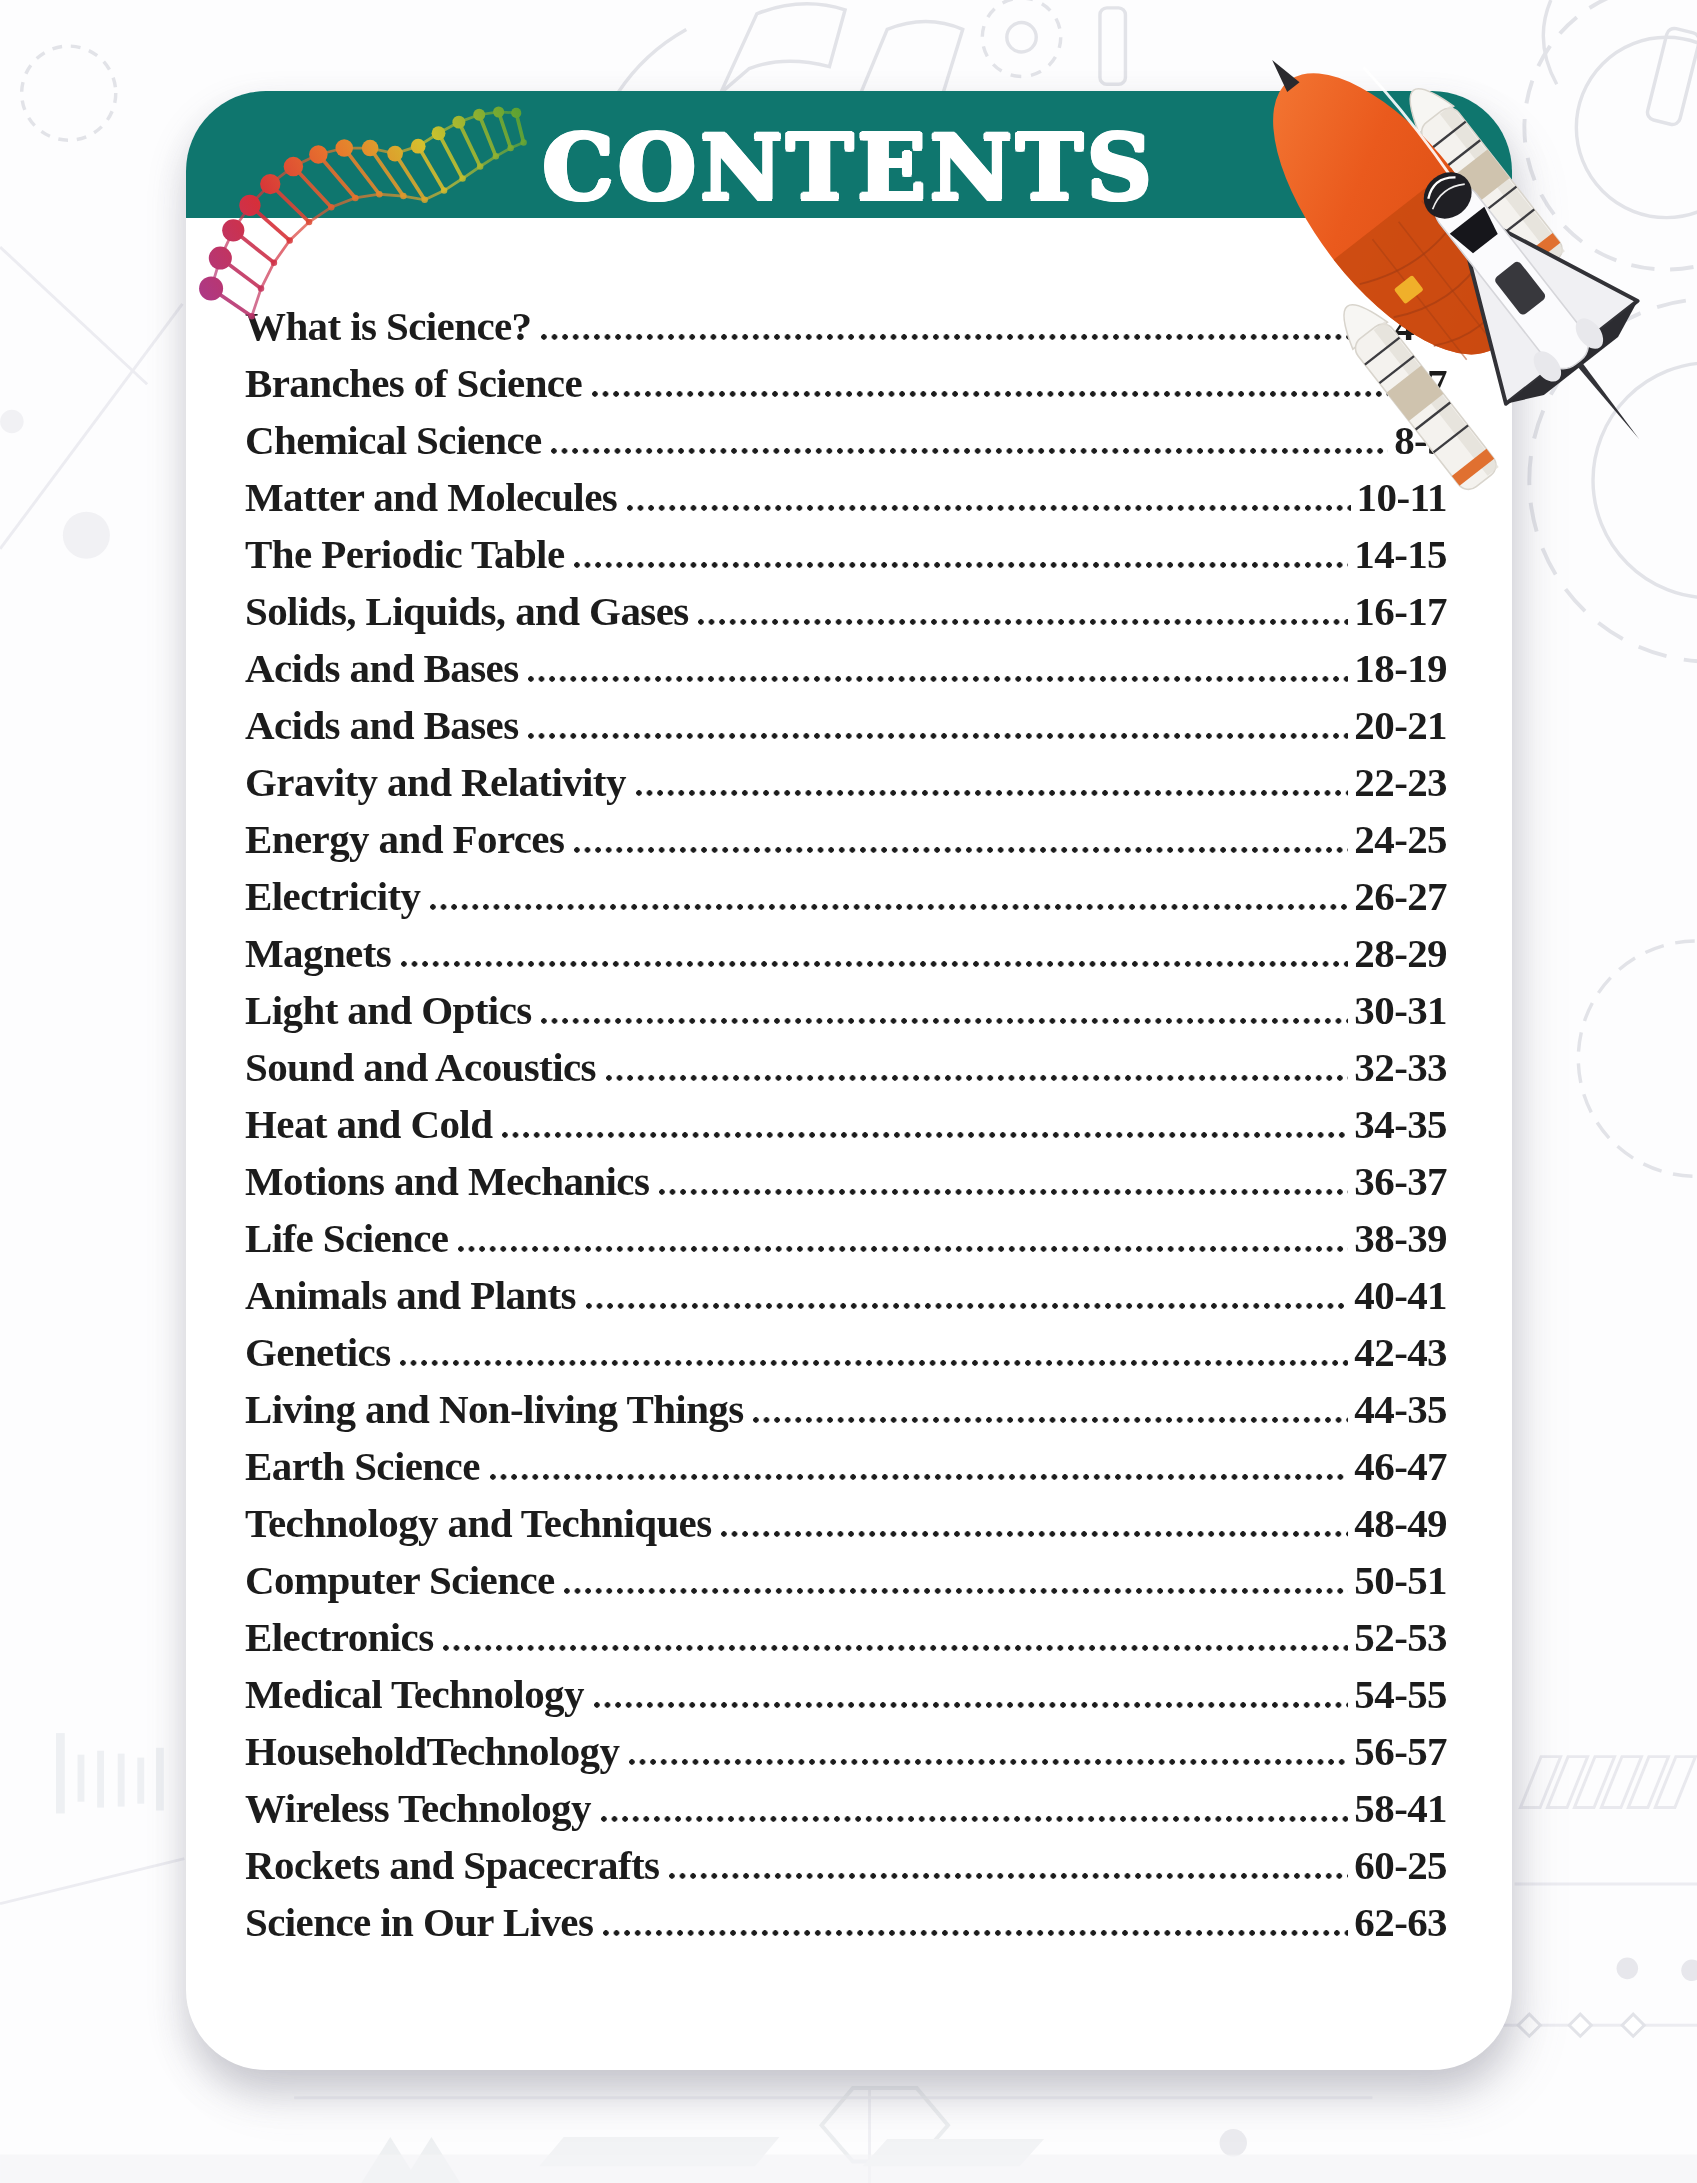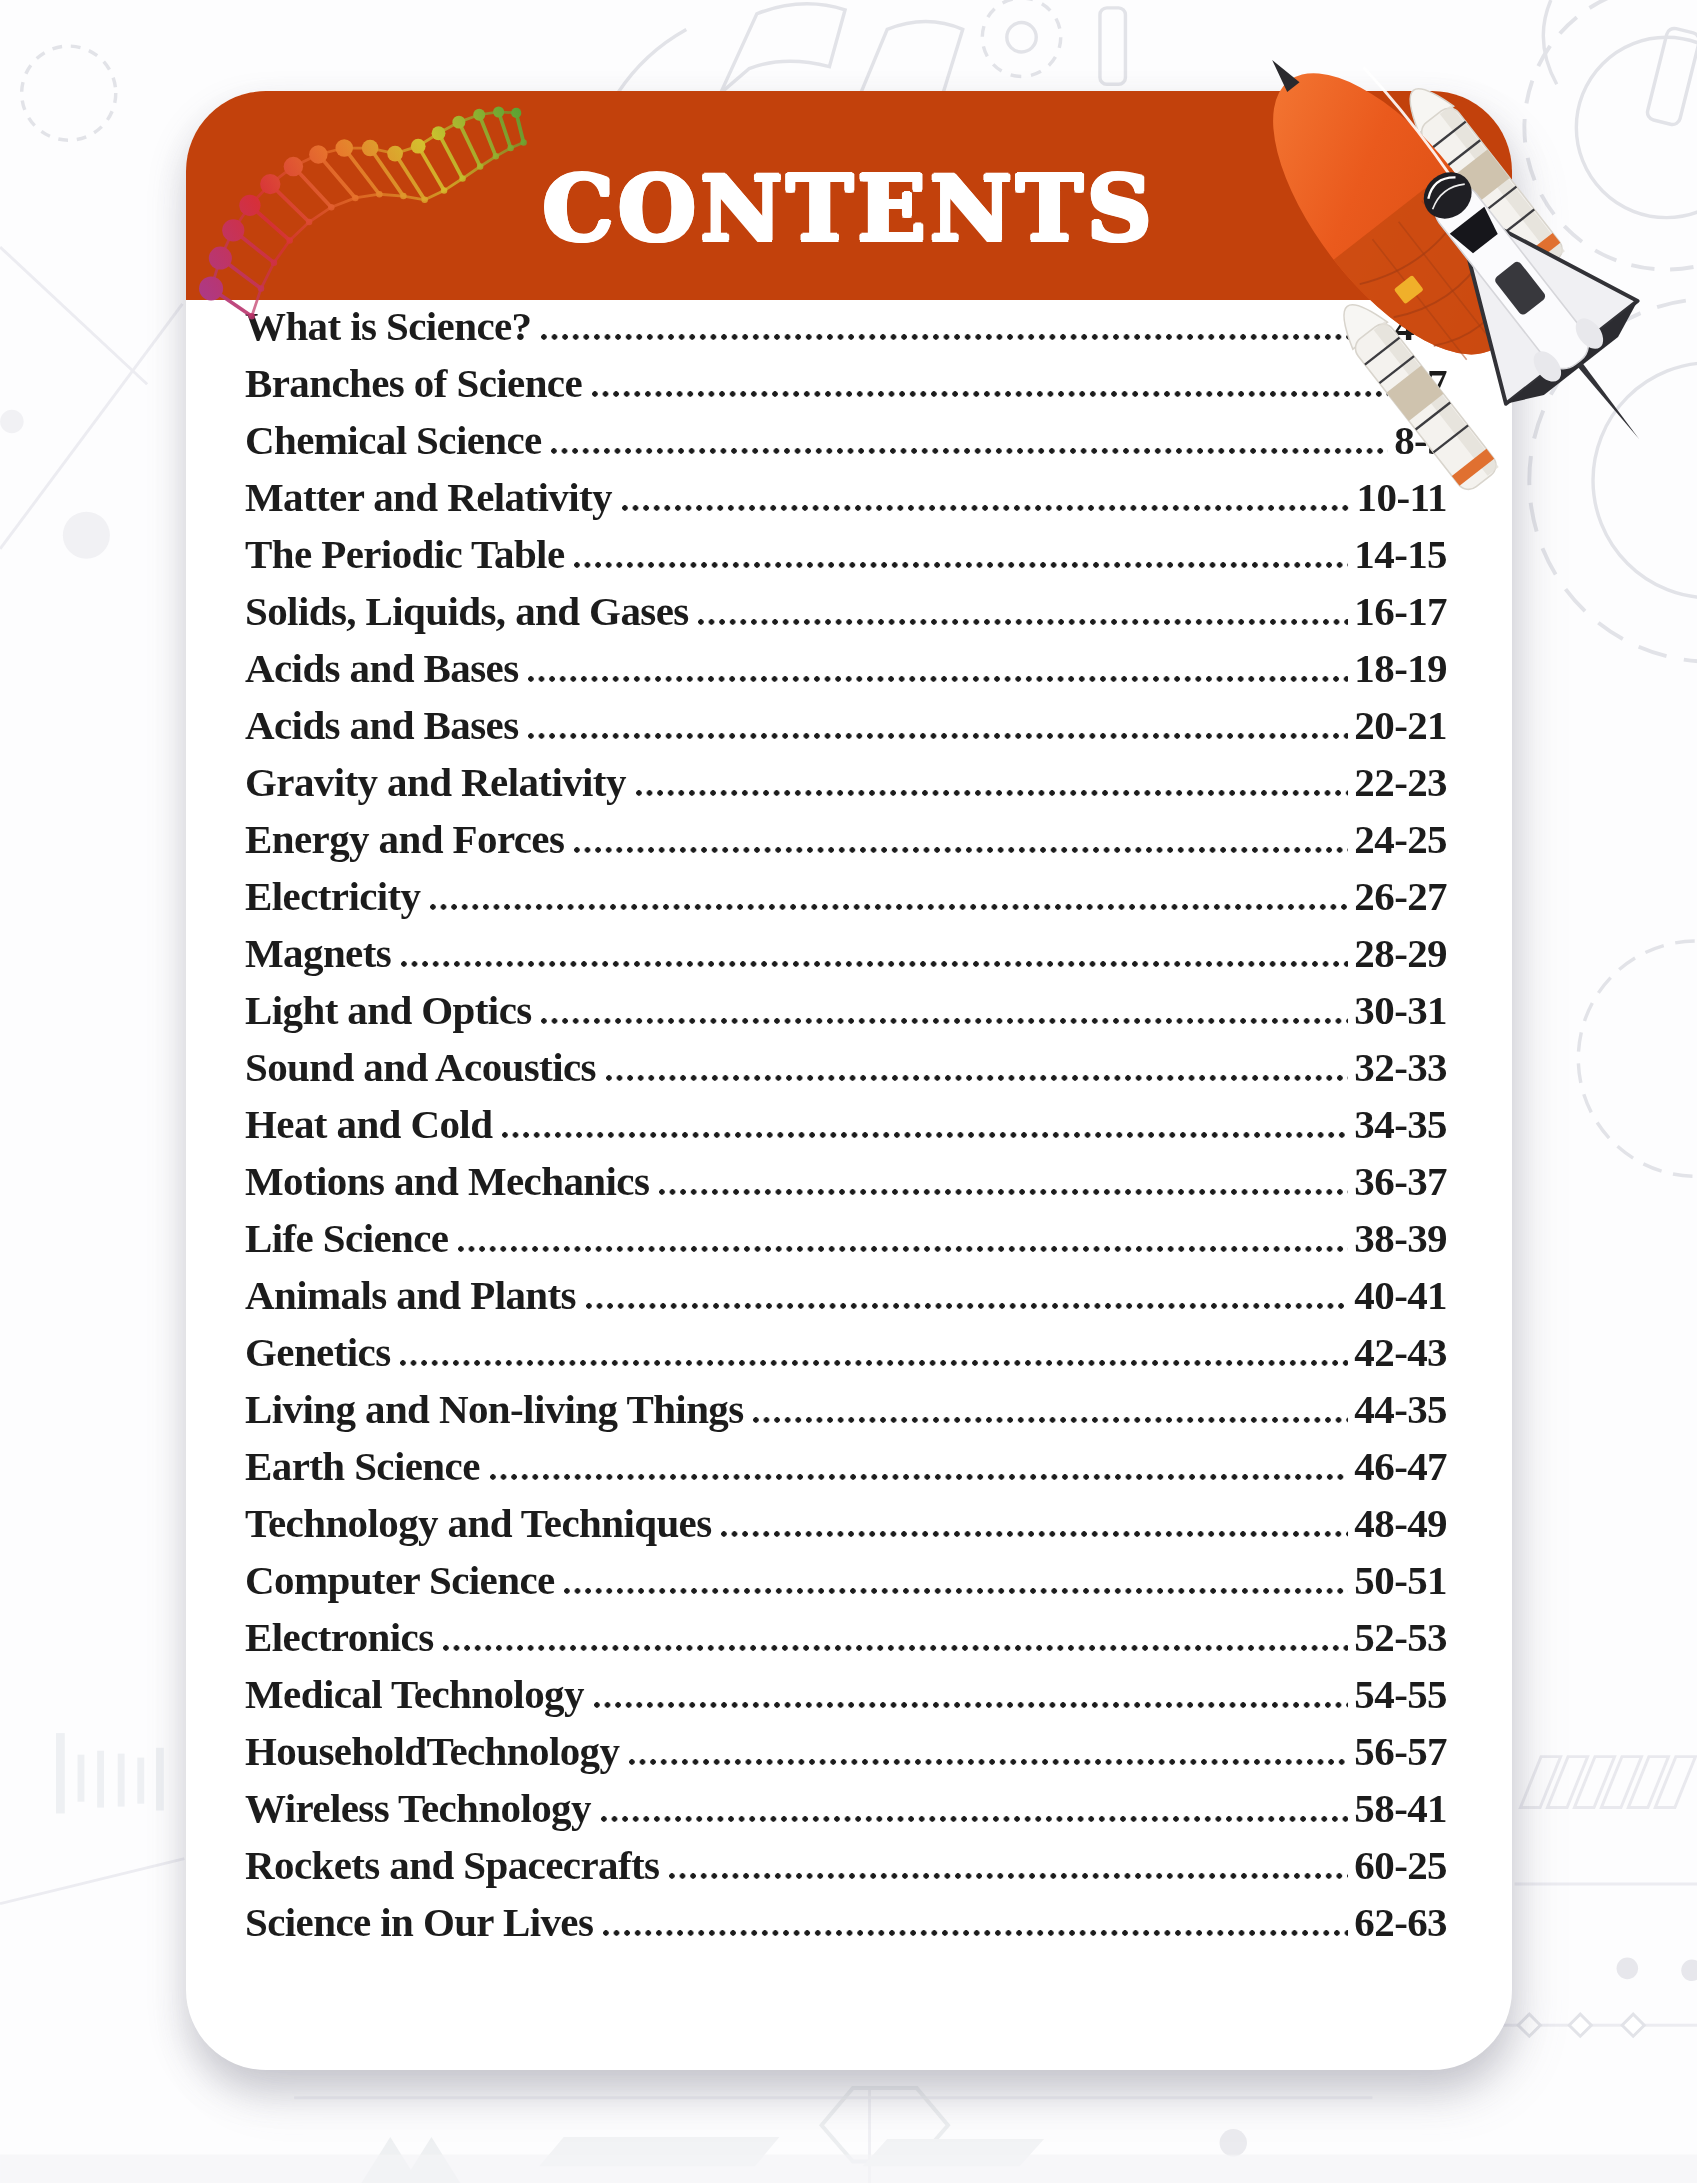--- a/index.html
+++ b/index.html
@@ -1,21 +1,21 @@
 <!DOCTYPE html>
 <html><head>
 <meta charset="utf-8">
 <style>
   html,body{margin:0;padding:0;width:1698px;height:2184px;background:#fdfdfe;
     font-family:"Liberation Serif", serif;overflow:hidden;position:relative;}
   .decor{position:absolute;left:0;top:0;z-index:0;}
   .card{position:absolute;left:186px;top:91px;width:1326px;height:1979px;background:#ffffff;
     border-radius:80px;z-index:1;
     box-shadow:0 19.6px 37px rgba(95,95,110,.28), 13.7px 29px 49px rgba(120,120,140,.12);}
-  .banner{position:absolute;left:0;top:0;right:0;height:209px;background:#c2410c;
+  .banner{position:absolute;left:0;top:0;right:0;height:127px;background:#0f766e;
     border-radius:80px 80px 0 0;display:flex;align-items:center;justify-content:center;}
   .banner-title{font-family:"DejaVu Serif", serif;font-weight:bold;font-size:90px;
     letter-spacing:3.9px;color:#ffffff;padding-top:25.5px;position:relative;z-index:3;
     text-shadow:2px 0 0 #fff,-2px 0 0 #fff,0 2px 0 #fff,0 -2px 0 #fff,
       1.5px 1.5px 0 #fff,-1.5px -1.5px 0 #fff,1.5px -1.5px 0 #fff,-1.5px 1.5px 0 #fff;}
   .dna{position:absolute;left:-2px;top:-3.9px;z-index:2;overflow:visible;}
   .rocket{position:absolute;left:1117px;top:21.6px;width:549px;height:510px;z-index:5;overflow:visible;}
   .toc{position:absolute;left:59px;right:65px;top:211px;}
   .toc-row{display:flex;align-items:baseline;height:57px;font-size:41px;font-weight:bold;
     color:#1c1c1c;letter-spacing:-0.6px;}
@@ -173,21 +173,21 @@
         <span class="toc-label">Branches of Science</span>
         <span class="toc-dots"></span>
         <span class="toc-pages">6-7</span>
       </div>
       <div class="toc-row">
         <span class="toc-label">Chemical Science</span>
         <span class="toc-dots"></span>
         <span class="toc-pages">8-9</span>
       </div>
       <div class="toc-row">
-        <span class="toc-label">Matter and Relativity</span>
+        <span class="toc-label">Matter and Molecules</span>
         <span class="toc-dots"></span>
         <span class="toc-pages">10-11</span>
       </div>
       <div class="toc-row">
         <span class="toc-label">The Periodic Table</span>
         <span class="toc-dots"></span>
         <span class="toc-pages">14-15</span>
       </div>
       <div class="toc-row">
         <span class="toc-label">Solids, Liquids, and Gases</span>

